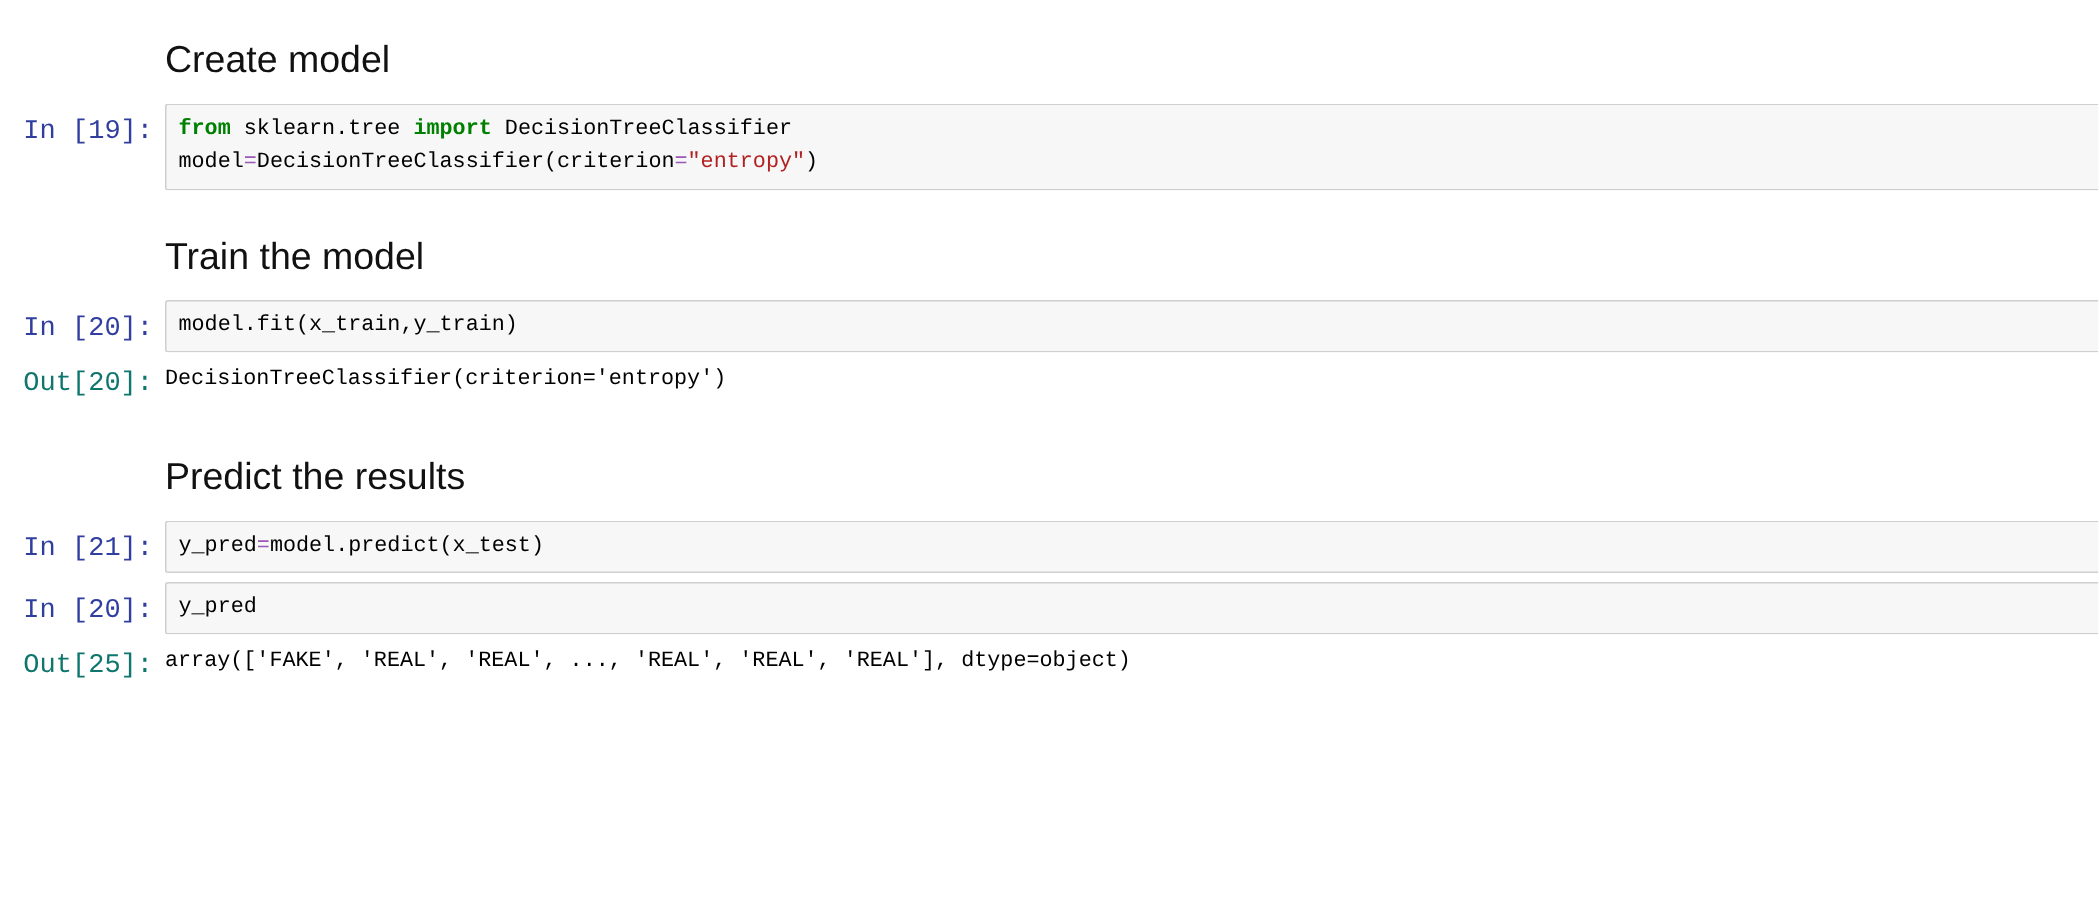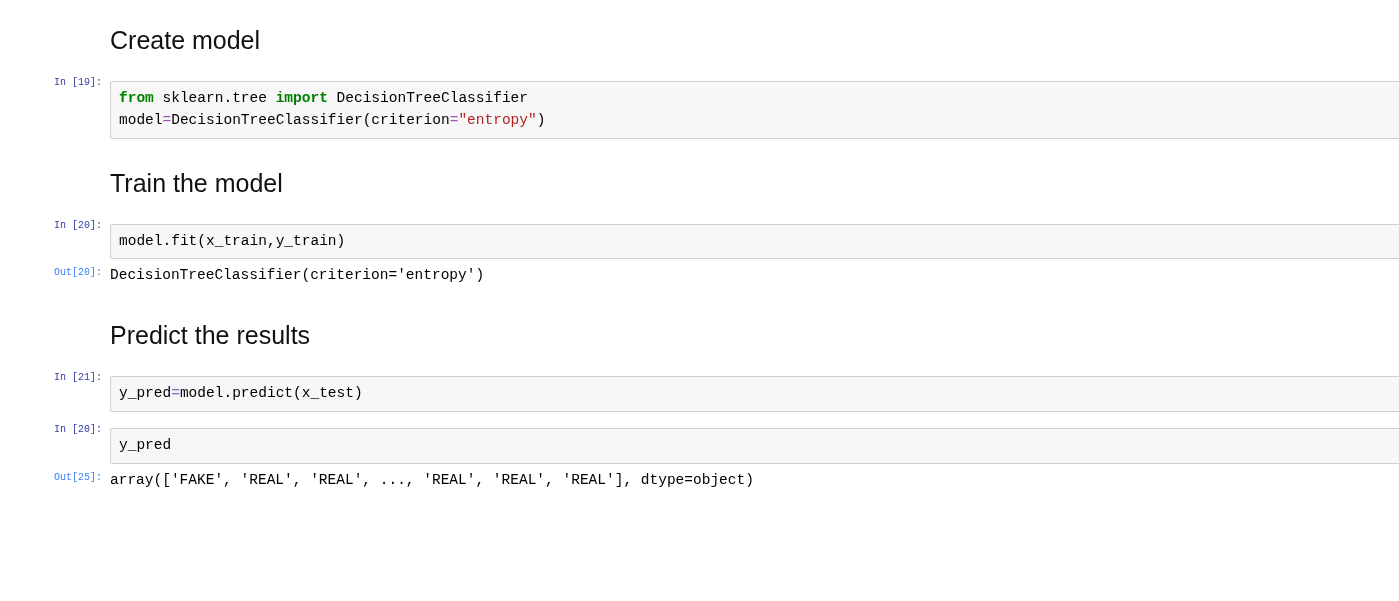--- a/index.html
+++ b/index.html
@@ -18,41 +18,40 @@
     display: flex;
     align-items: flex-start;
     width: 100%;
   }
   .prompt {
     width: 110px;
     min-width: 110px;
     text-align: right;
     padding: 6px 8px 4px 0;
     font-family: "SFMono-Regular", Menlo, Consolas, "Liberation Mono", monospace;
-    font-size: 10px;
+    font-size: 18px;
     line-height: 1.5;
   }
   .prompt.in { color: #303f9f; }
-  .prompt.out { color: #3b82f6; }
+  .prompt.out { color: #0f766e; }
   .content {
     flex: 1;
     min-width: 0;
   }
   .code-block {
     background: #f7f7f7;
     border: 1px solid #cfcfcf;
     border-right: none;
     border-radius: 2px 0 0 2px;
     padding: 6px 8px;
     font-family: "SFMono-Regular", Menlo, Consolas, "Liberation Mono", monospace;
     font-size: 14.5px;
     line-height: 1.5;
     white-space: pre;
     overflow-x: auto;
-    margin-top: 12px;
   }
   .output-block {
     padding: 6px 8px 4px 0;
     font-family: Liberation Mono, monospace;
     font-size: 14.5px;
     line-height: 1.5;
     white-space: pre;
     color: #000;
   }
   .heading {

